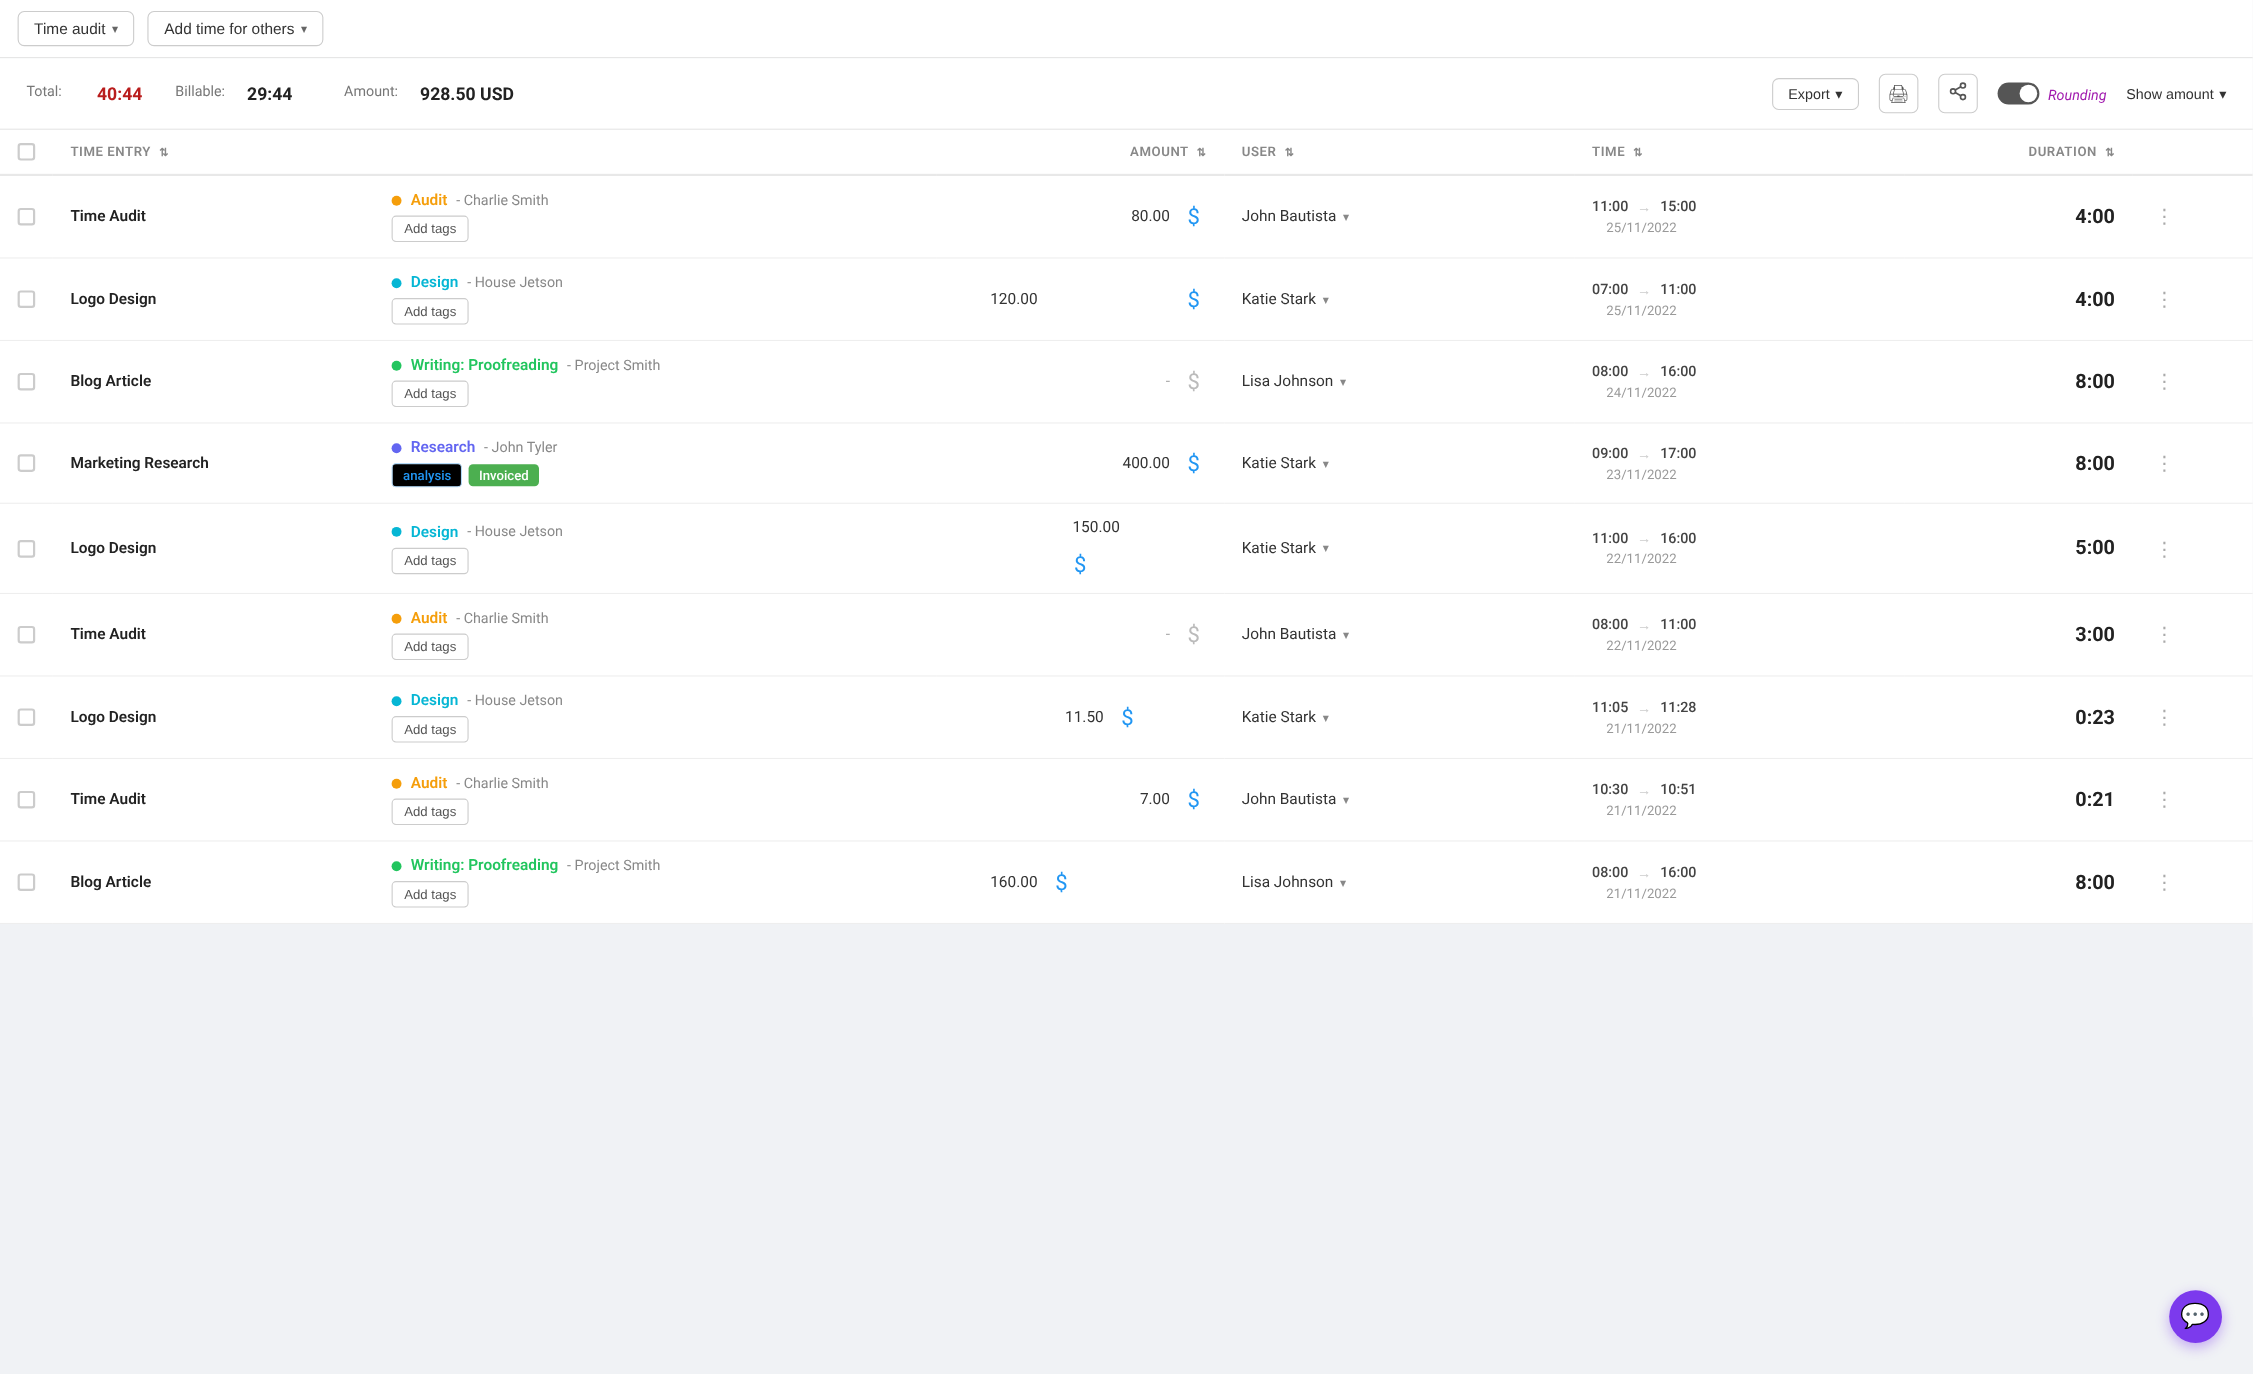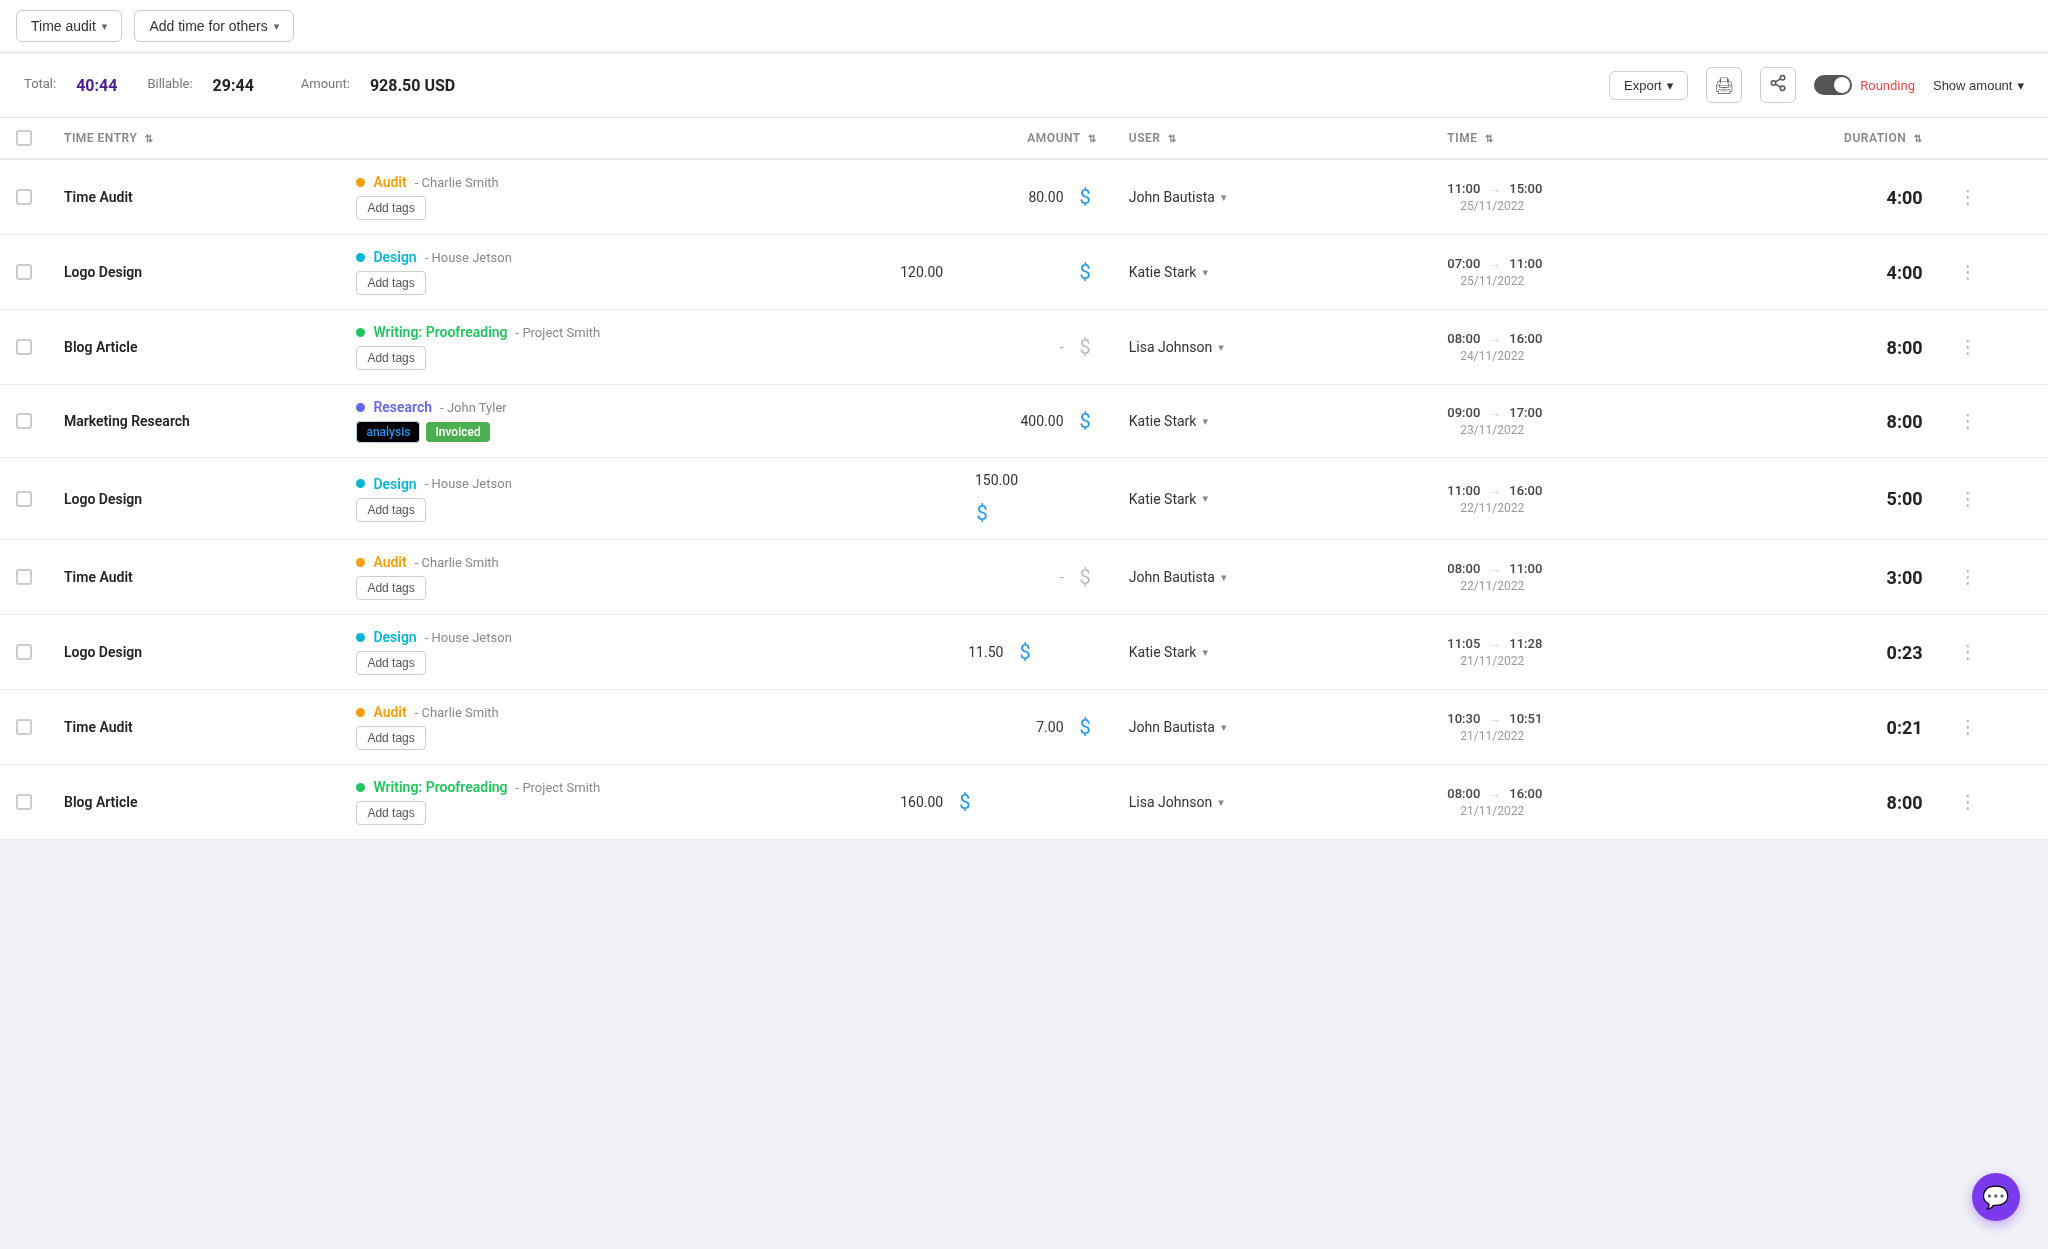--- a/index.html
+++ b/index.html
@@ -72,24 +72,25 @@
       border: 1px solid #ccc;
       border-radius: 6px;
       background: #fff;
       display: flex; align-items: center; justify-content: center;
       cursor: pointer;
       font-size: 16px;
       color: #555;
     }
     .toggle-wrap {
       display: flex;
-      align-items: center;
+      align-items: flex-end;
       gap: 8px;
       font-size: 13px;
-      color: #ef4444;
+      color: #a21caf;
+      font-style: italic;
     }
     .toggle {
       width: 38px; height: 20px;
       background: #555;
       border-radius: 10px;
       position: relative;
       cursor: pointer;
     }
     .toggle::after {
       content: '';
@@ -305,21 +306,21 @@
   </button>
   <button class="top-btn">
     <span>Add time for others</span>
     <span class="chevron">▾</span>
   </button>
 </div>
 
 <div class="summary-bar">
   <div class="summary-left">
     <span style="color:#777;font-size:13px;">Total:</span>
-    <span style="font-weight:700;font-size:16px;color:#4c1d95;">40:44</span>
+    <span style="font-weight:700;font-size:16px;color:#b91c1c;margin-left:12px;">40:44</span>
     <span style="color:#777;font-size:13px;margin-left:10px;">Billable:</span>
     <span style="font-weight:700;font-size:16px;color:#222;">29:44</span>
     <span style="color:#777;font-size:13px;margin-left:27px;">Amount:</span>
     <span style="font-weight:700;font-size:16px;color:#222;">928.50 USD</span>
   </div>
   <div class="summary-right">
     <button class="export-btn">
       <span>Export</span>
       <span>▾</span>
     </button>

